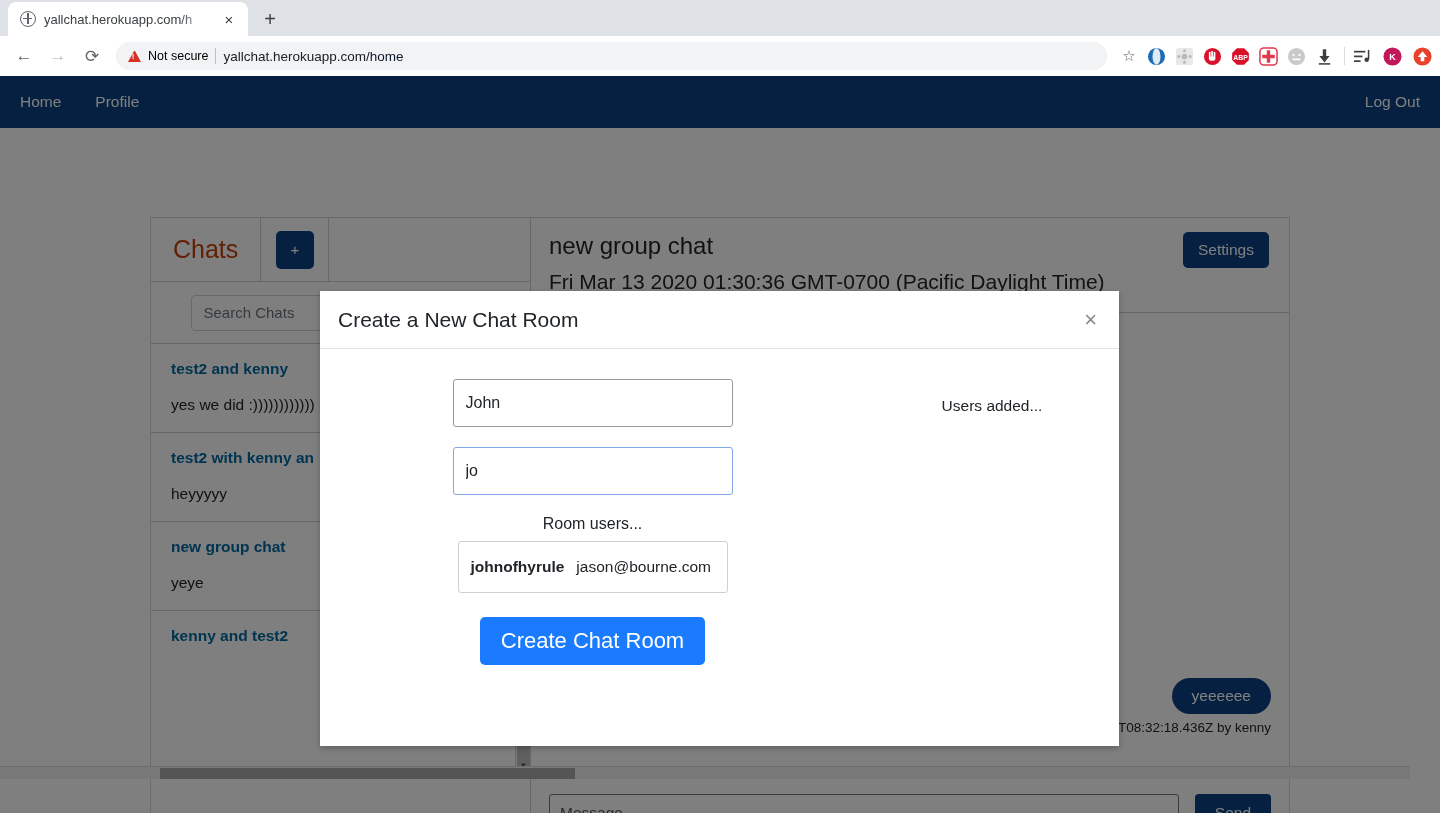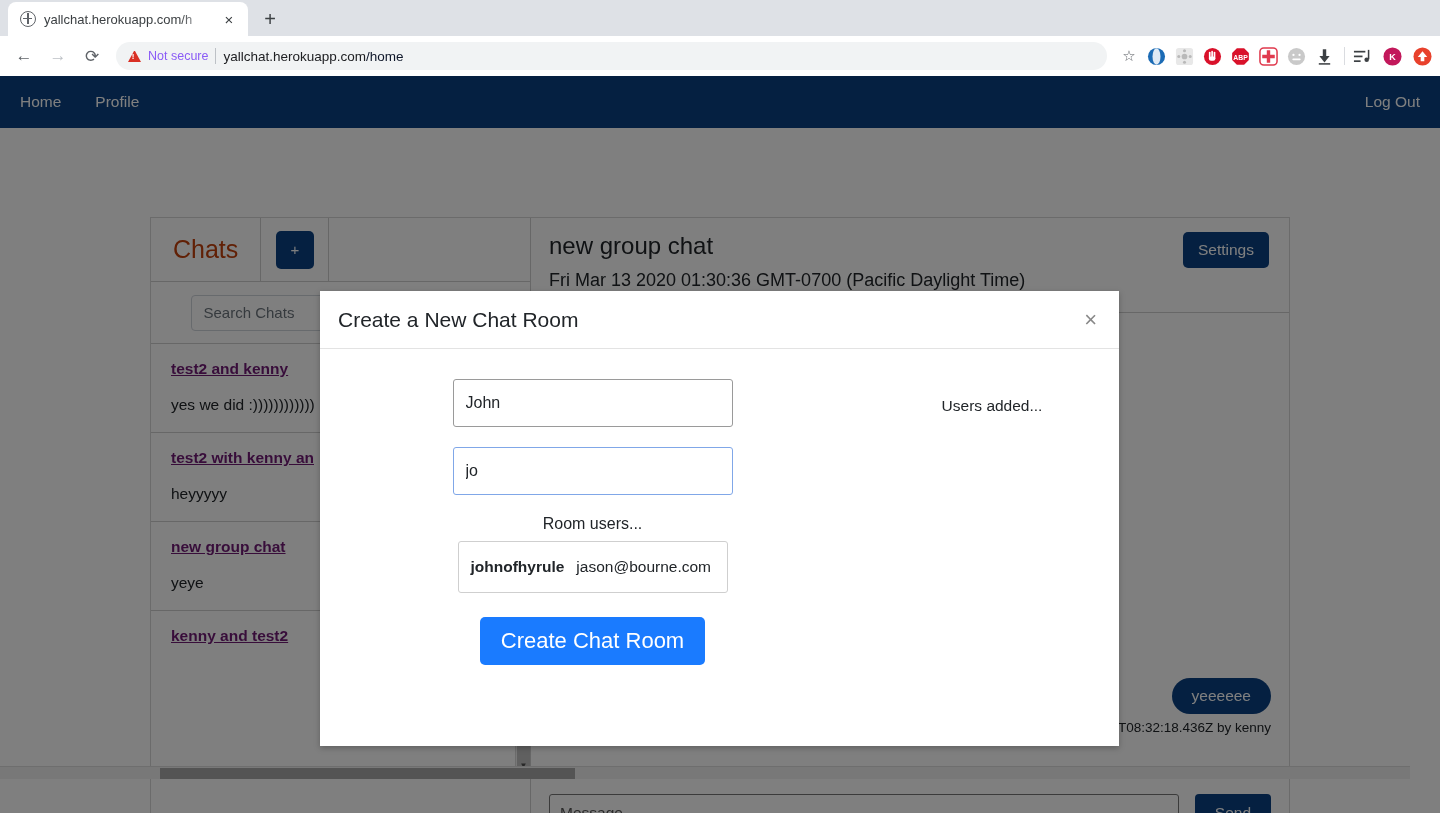--- a/index.html
+++ b/index.html
@@ -63,21 +63,21 @@
   }
   .warn-triangle {
     width:0; height:0; border-left:6.5px solid transparent;
     border-right:6.5px solid transparent; border-bottom:11px solid #d93025;
     position:relative; flex:0 0 13px;
   }
   .warn-triangle::after {
     content:"!"; position:absolute; left:-2.2px; top:1.5px; font-size:8px;
     font-weight:bold; color:#fff; line-height:10px;
   }
-  .not-secure { font-size:12.5px; color:#8b5cf6; white-space:nowrap; }
+  .not-secure { font-size:12.5px; color:#000000; white-space:nowrap; }
   .omni-sep { width:1px; height:16px; background:#bdc1c6; }
   .omni-url { font-size:13.5px; color:#202124; white-space:nowrap; }
   .omni-url .dim { color:#0f172a; }
   .star-btn {
     width:28px; height:28px; display:flex; align-items:center;
     justify-content:center; color:#5f6368; font-size:15px; margin-right:2px;
   }
   .ext-icons { display:flex; align-items:center; gap:9px; padding-right:2px; }
   .ext { width:19px; height:19px; flex:0 0 19px; display:block; }
   .tb-sep { width:1px; height:18px; background:#dadce0; margin: 0 6px; }
@@ -118,21 +118,21 @@
   .search-input {
     width: 300px; height: 36px; border:1px solid #ced4da; border-radius:4px;
     padding: 0 12px; font-size:15px; color:#495057; background:#fff;
     font-family:"Liberation Sans", sans-serif;
   }
   .search-input::placeholder { color:#6c757d; }
 
   .chat-list { flex:1; overflow:hidden; position:relative; }
   .chat-item { padding: 16px 20px 18px 20px; border-bottom:1px solid #cfcfcf; }
   .chat-item-head { display:flex; justify-content:space-between; align-items:baseline; }
-  .chat-name { font-size:15.5px; font-weight:bold; color:#701a75;text-decoration:underline; }
+  .chat-name { font-size:15.5px; font-weight:bold; color:#0369a1; }
   .chat-time { font-size:15px; color:#212529; }
   .chat-preview { font-size:15.5px; color:#212529; margin-top:18px; white-space:nowrap; overflow:hidden; }
   .chat-item.last { border-bottom:none; }
   .list-scrollbar {
     position:absolute; right:0; top:0; width:15px; height:100%;
     background:#f1f1f1; border-left:1px solid #d8d8d8;
   }
   .sb-thumb { position:absolute; top:0; left:1px; width:13px; height:480px; background:#c1c1c1; }
   .sb-arrow {
     position:absolute; bottom:0; left:0; width:15px; height:15px;
@@ -141,21 +141,21 @@
   }
   .left-foot { height:78px; }
 
   
   .right-col { flex:1; display:flex; flex-direction:column; }
   .chat-header {
     padding: 14px 20px 12px 18px; border-bottom:1px solid #cfcfcf;
     display:flex; justify-content:space-between; align-items:flex-start; height:95px;
   }
   .chat-title { font-size:24px; color:#212529; }
-  .chat-sub { font-size:18px; color:#212529; margin-top:10px; }
+  .chat-sub { font-size:21px; color:#212529; margin-top:10px; }
   .settings-btn {
     background:#0b4182; color:#fff; border:none; border-radius:5px;
     padding: 9px 15px; font-size:15.5px; cursor:pointer;
     font-family:"Liberation Sans", sans-serif;
   }
   .messages { flex:1; position:relative; padding: 14px 18px; }
   .msg-row { position:absolute; right:18px; top:365px; text-align:right; }
   .bubble {
     display:inline-block; background:#0b4182; color:#fff; border-radius:999px;
     padding: 9px 20px; font-size:15.5px;

